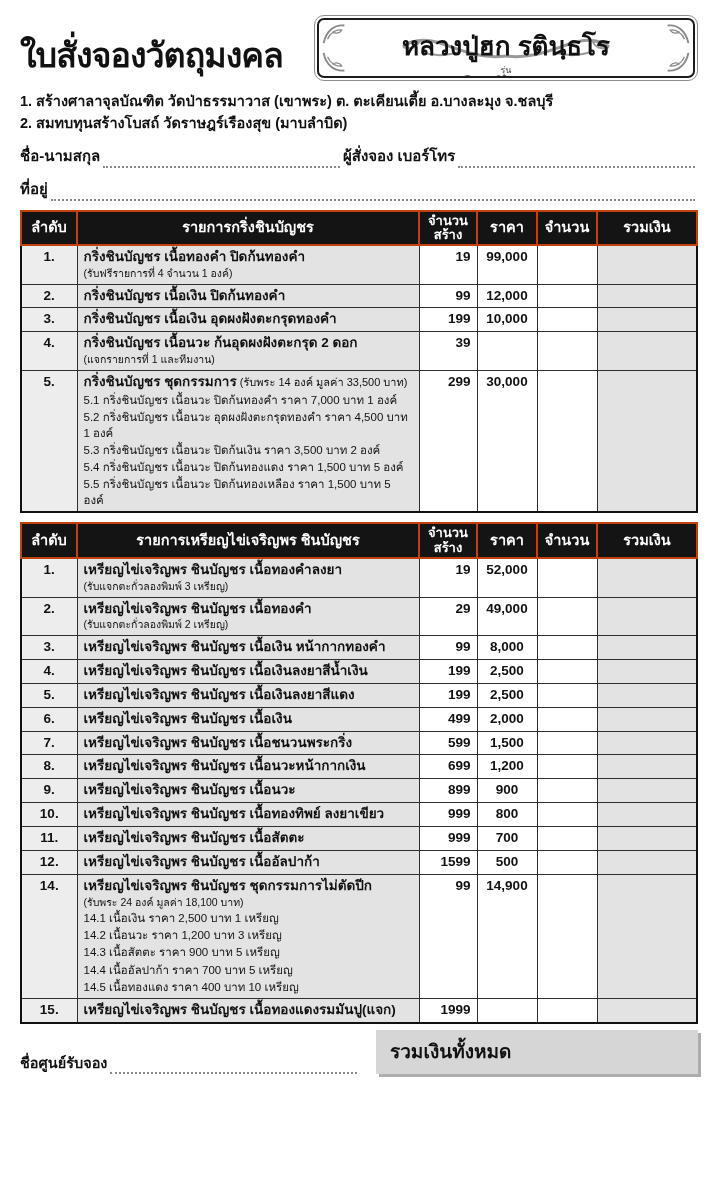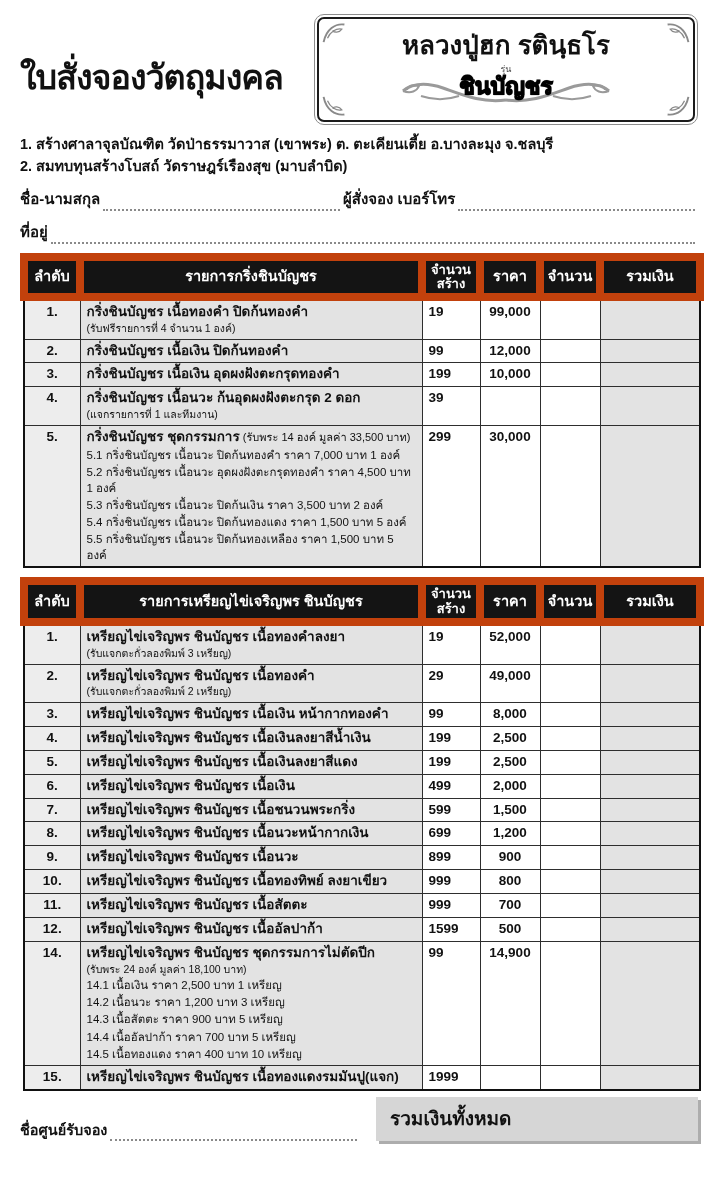--- a/index.html
+++ b/index.html
@@ -11,21 +11,21 @@
   }
   .page { padding:14px 22px 0 20px; }
 
   
   .header { display:flex; align-items:center; gap:10px; }
   .doc-title { font-size:34px; font-weight:800; letter-spacing:-1px; white-space:nowrap; padding-top:14px; }
   .logo-outer {
     margin-left:auto; width:384px; border:1.5px solid #8d8d8d; border-radius:10px; padding:2px; background:#fff;
   }
   .logo-inner {
-    position:relative; border:2.5px solid #1c1c1c; border-radius:7px; height:105px;
+    position:relative; border:2.5px solid #1c1c1c; border-radius:7px; height:60px;
     text-align:center; overflow:hidden; background:#fff;
   }
   .monk-name { font-size:26px; font-weight:600; margin-top:5px; position:relative; z-index:2; }
   .edition-label { font-size:9px; color:#444; line-height:1; position:relative; z-index:2; }
   .edition-name {
     font-size:23px; font-weight:800; color:#fff; margin-top:1px;
     -webkit-text-stroke:1.3px #000; text-shadow:0 0 1px #000, 0 0 1px #000;
     position:relative; z-index:2; line-height:1;
   }
   .corner { position:absolute; width:26px; height:26px; z-index:1; }
@@ -45,28 +45,28 @@
 
   
   .fill-line { display:flex; align-items:flex-end; font-size:15px; font-weight:700; margin-top:9px; }
   .fill-line .lbl { white-space:nowrap; }
   .dots { flex:1; border-bottom:2px dotted #8a8a8a; height:15px; margin:0 3px; min-width:30px; }
 
   
   table { width:676px; border-collapse:collapse; table-layout:fixed; margin-top:9px; }
   th {
     background:#141414; color:#fff; font-weight:700; font-size:14.5px;
-    border:8px solid #c2410c; padding:2px 1px; line-height:1.1; vertical-align:middle;
+    border:2px solid #c2410c; padding:2px 1px; line-height:1.1; vertical-align:middle;
   }
   table { border:2px solid #111; }
   th.h-made { white-space:pre-line; font-size:13px; }
   td { border:1.5px solid #2e2e2e; padding:3px 6px; vertical-align:top; }
   .c-no   { text-align:center; background:#ededed; font-weight:700; font-size:13.5px; }
   .c-name { background:#e3e3e3; }
-  .c-made { text-align:left; background:#fff; font-weight:700; font-size:13.5px; }
+  .c-made { text-align:right; background:#fff; font-weight:700; font-size:13.5px; }
   .c-price{ text-align:center; background:#fff; font-weight:700; font-size:13.5px; }
   .c-qty  { background:#fff; }
   .c-total{ background:#e3e3e3; }
   .item-name { font-weight:700; font-size:13.5px; line-height:1.25; }
   .inline-note { font-weight:400; font-size:11px; }
   .item-note { font-weight:400; font-size:10.5px; line-height:1.3; margin-top:1px; }
   .subitem { font-weight:400; font-size:11.5px; line-height:1.4; margin-top:1px; }
 
   
   .footer { margin-top:6px; }

